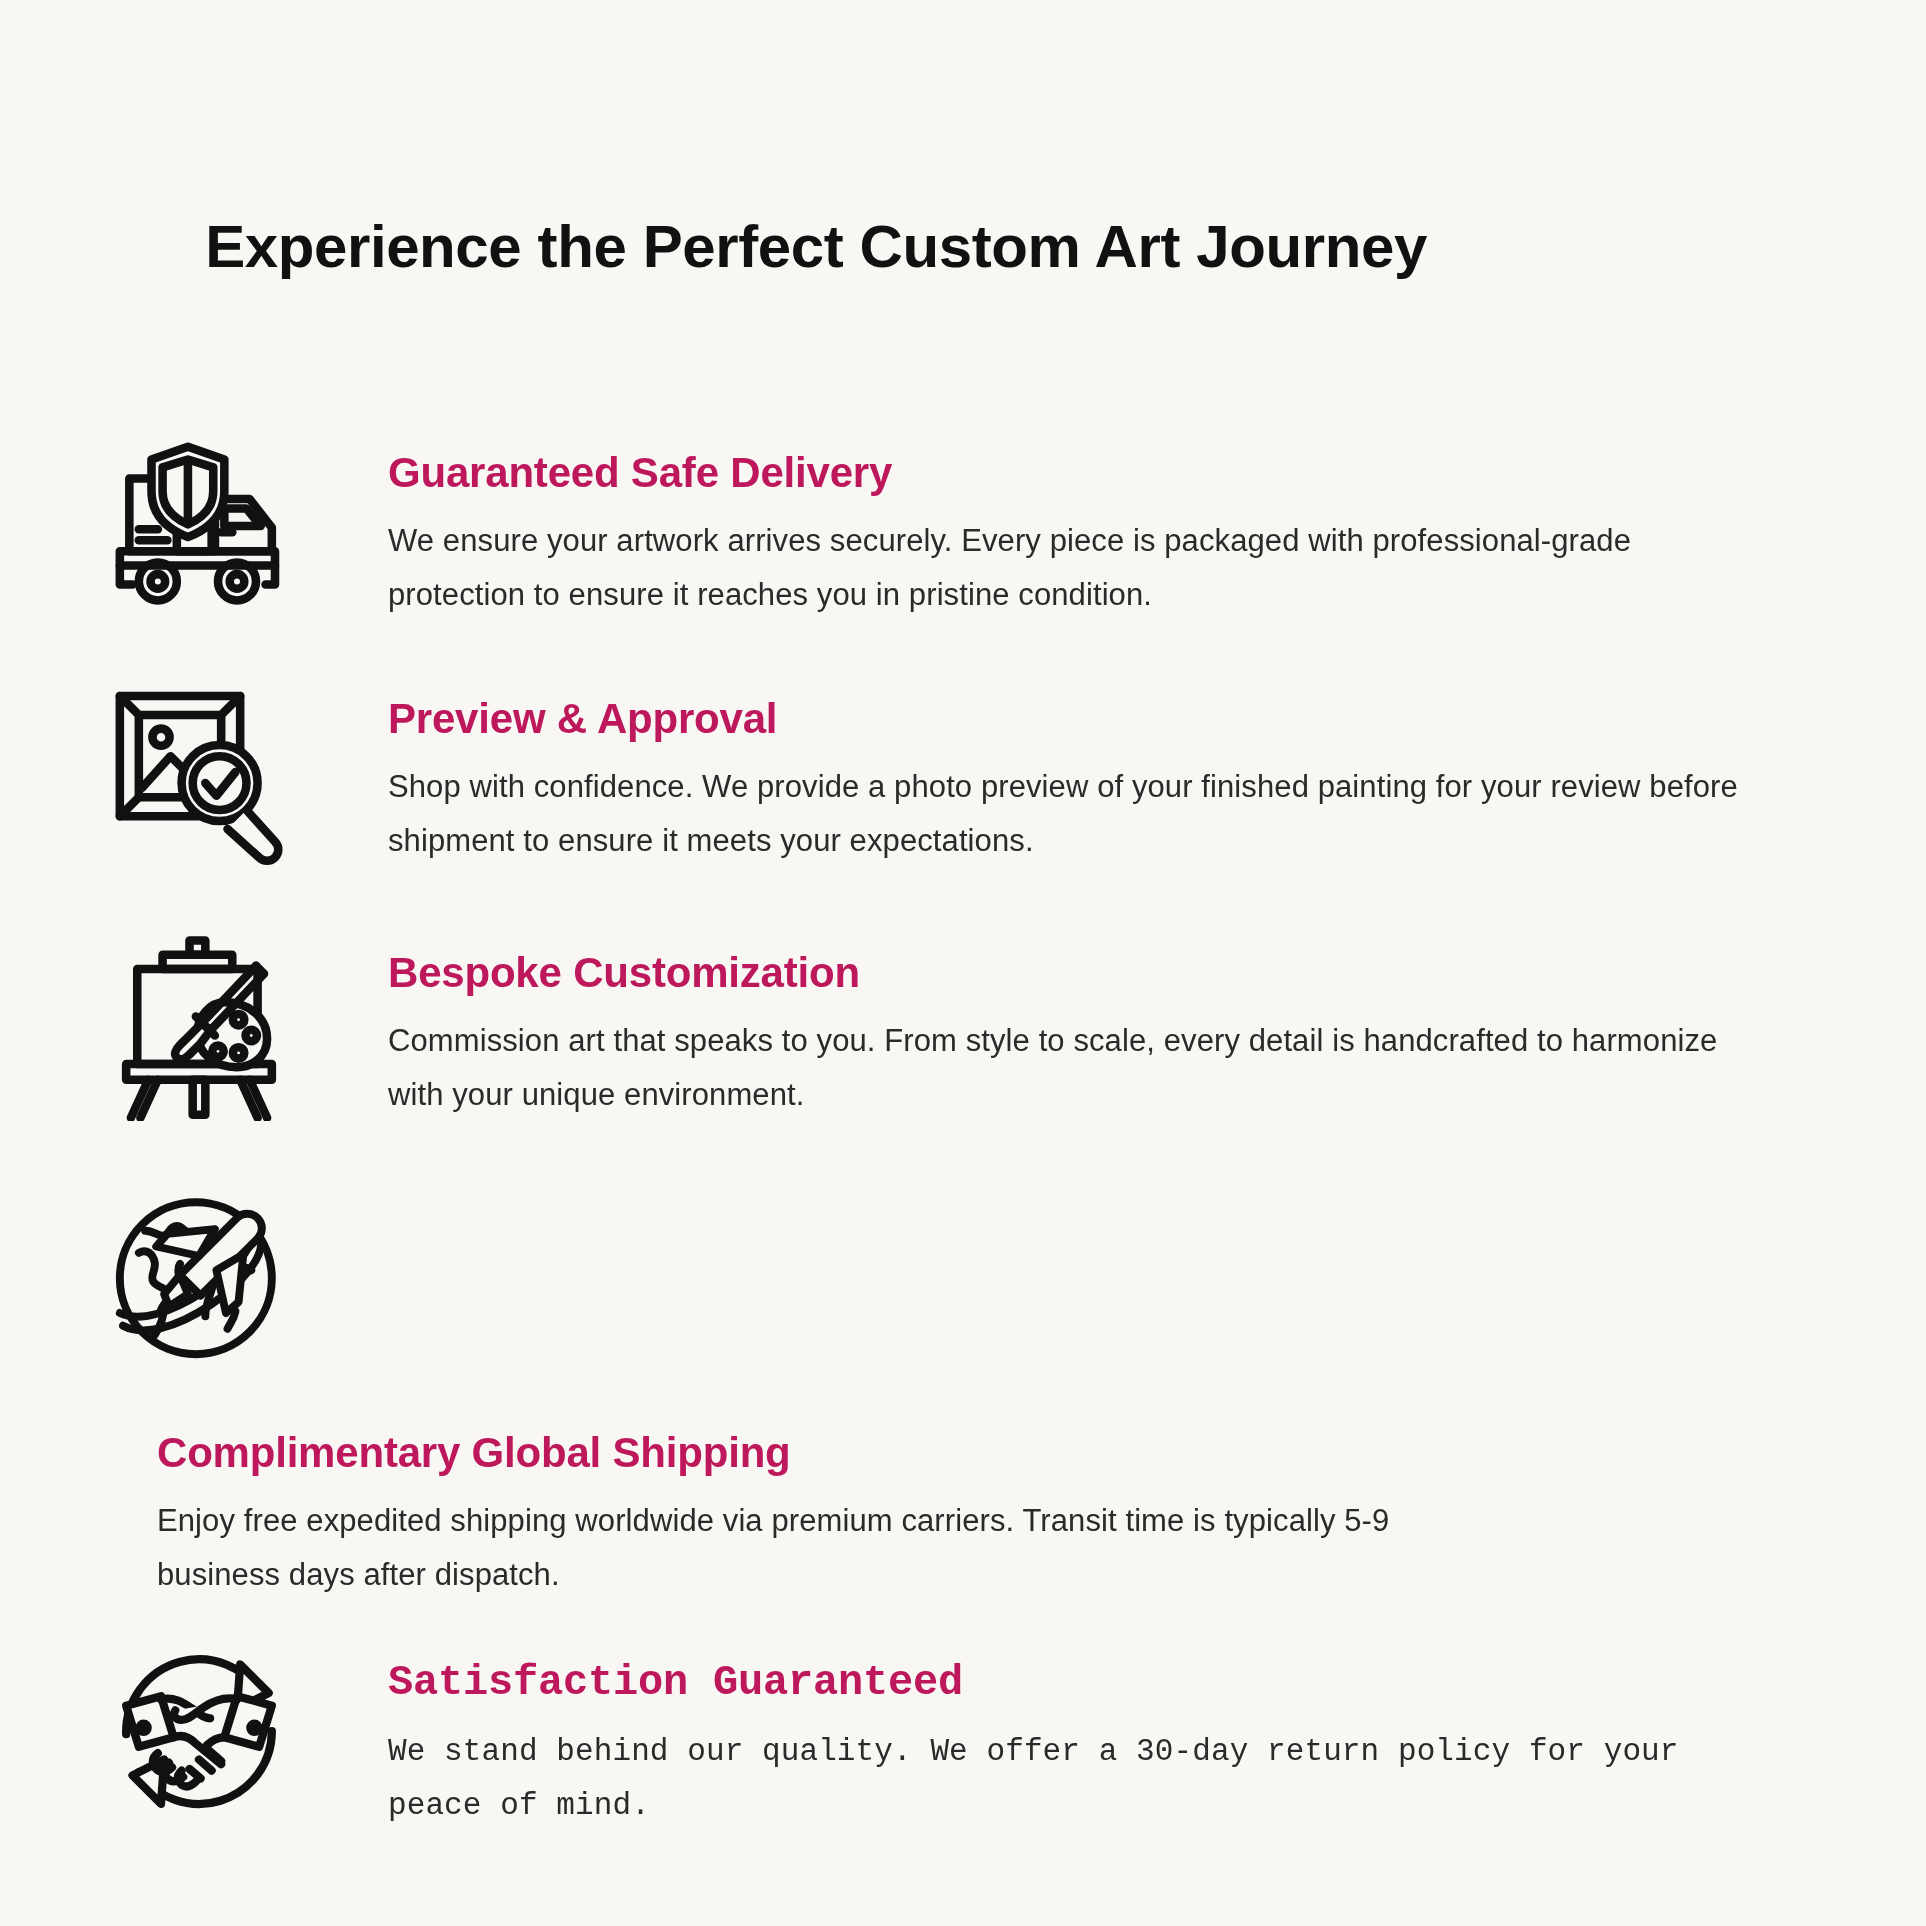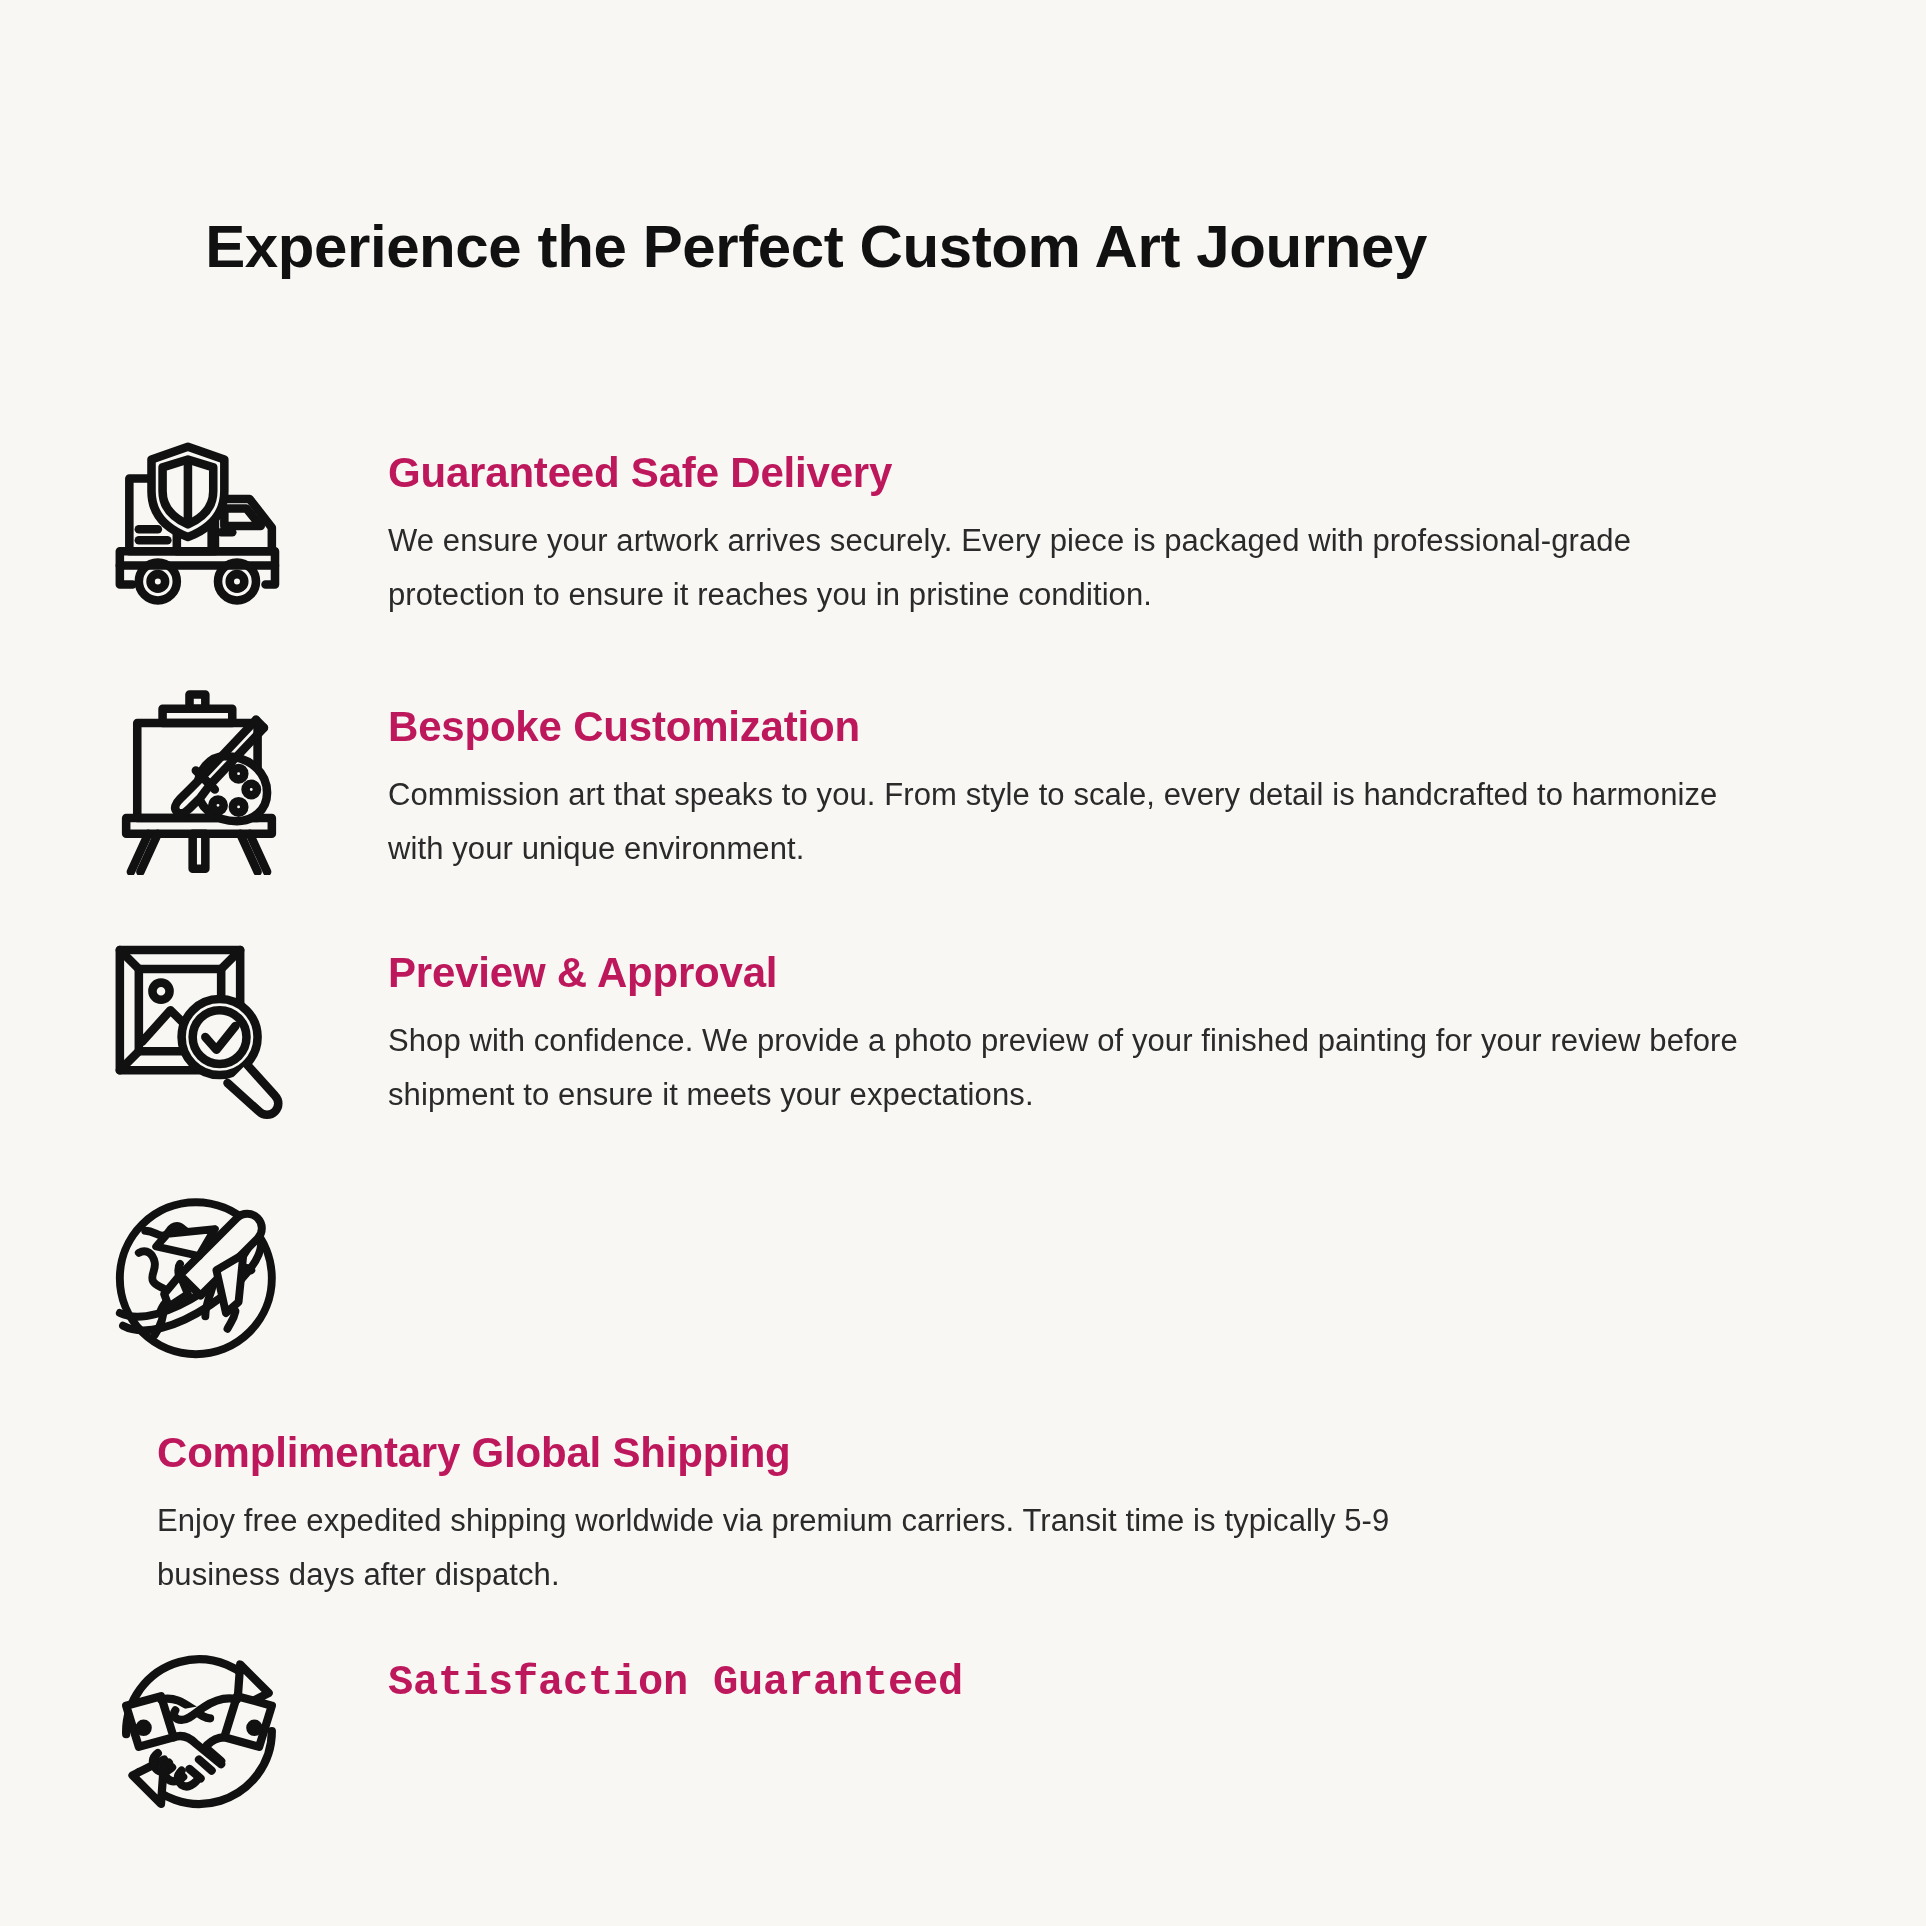--- a/index.html
+++ b/index.html
@@ -147,56 +147,20 @@
           <path d="M53 18 L69 23 v15 c0 11-7 17-16 21 -9-4-16-10-16-21 V23 Z"></path>
           <path d="M53 22 v34"></path>
         </svg>
       </div>
       <div class="feature-text">
         <div class="feature-heading">Guaranteed Safe Delivery</div>
         <div class="feature-desc">We ensure your artwork arrives securely. Every piece is packaged with professional-grade protection to ensure it reaches you in pristine condition.</div>
       </div>
     </div>
 
-    <div class="feature-row row-1">
-      <div class="feature-icon">
-        <svg viewBox="0 0 120 120" fill="none" stroke="#111111" stroke-width="5.4" stroke-linecap="round" stroke-linejoin="round">
-
-          <path d="M54 6 h10 v9 h-10 Z"></path>
-          <path d="M37 15 h44 v9 H37 Z"></path>
-
-          <path d="M21 24 h76 v60 H21 Z"></path>
-
-          <path d="M14 84 h92 v10 H14 Z"></path>
-
-          <path d="M28 94 L17 118"></path>
-          <path d="M34 94 L23 118"></path>
-          <path d="M92 94 L103 118"></path>
-          <path d="M86 94 L97 118"></path>
-          <path d="M56 94 h8 v22 h-8 Z"></path>
-
-          <path d="M76 45 c17 0 27 11 27 23 0 11-9 18-19 18 -14 0-25-9-25-21 0-11 8-20 17-20 Z" fill="#f8f7f4"></path>
-          <circle cx="85" cy="56" r="3.6"></circle>
-          <circle cx="93" cy="66" r="3.6"></circle>
-          <circle cx="85" cy="77" r="3.6"></circle>
-          <circle cx="72" cy="76" r="3.6"></circle>
-
-          <path d="M96 22 L62 58" fill="#f8f7f4"></path>
-          <path d="M101 27 L67 63"></path>
-          <path d="M96 22 L101 27"></path>
-          <path d="M62 58 L55 65 48 72 c-3 3-4 6-2 8 2 2 5 1 8-2 l7-7 6-8 Z" fill="#f8f7f4"></path>
-          <path d="M58 54 L70 66"></path>
-        </svg>
-      </div>
-      <div class="feature-text">
-        <div class="feature-heading">Bespoke Customization</div>
-        <div class="feature-desc">Commission art that speaks to you. From style to scale, every detail is handcrafted to harmonize with your unique environment.</div>
-      </div>
-    </div>
-
     <div class="feature-row row-2">
       <div class="feature-icon">
         <svg viewBox="0 0 120 120" fill="none" stroke="#111111" stroke-width="5.4" stroke-linecap="round" stroke-linejoin="round">
 
           <path d="M10 12 h76 v76 H10 Z"></path>
           <path d="M22 24 h52 v52 H22 Z"></path>
           <path d="M10 12 L22 24"></path>
           <path d="M86 12 L74 24"></path>
           <path d="M10 88 L22 76"></path>
           <path d="M86 88 L74 76"></path>
@@ -211,20 +175,56 @@
 
           <path d="M90 84 L108 104 a7 7 0 0 1-10 10 L78 96" fill="#f8f7f4"></path>
         </svg>
       </div>
       <div class="feature-text">
         <div class="feature-heading">Preview &amp; Approval</div>
         <div class="feature-desc">Shop with confidence. We provide a photo preview of your finished painting for your review before shipment to ensure it meets your expectations.</div>
       </div>
     </div>
 
+    <div class="feature-row row-1">
+      <div class="feature-icon">
+        <svg viewBox="0 0 120 120" fill="none" stroke="#111111" stroke-width="5.4" stroke-linecap="round" stroke-linejoin="round">
+
+          <path d="M54 6 h10 v9 h-10 Z"></path>
+          <path d="M37 15 h44 v9 H37 Z"></path>
+
+          <path d="M21 24 h76 v60 H21 Z"></path>
+
+          <path d="M14 84 h92 v10 H14 Z"></path>
+
+          <path d="M28 94 L17 118"></path>
+          <path d="M34 94 L23 118"></path>
+          <path d="M92 94 L103 118"></path>
+          <path d="M86 94 L97 118"></path>
+          <path d="M56 94 h8 v22 h-8 Z"></path>
+
+          <path d="M76 45 c17 0 27 11 27 23 0 11-9 18-19 18 -14 0-25-9-25-21 0-11 8-20 17-20 Z" fill="#f8f7f4"></path>
+          <circle cx="85" cy="56" r="3.6"></circle>
+          <circle cx="93" cy="66" r="3.6"></circle>
+          <circle cx="85" cy="77" r="3.6"></circle>
+          <circle cx="72" cy="76" r="3.6"></circle>
+
+          <path d="M96 22 L62 58" fill="#f8f7f4"></path>
+          <path d="M101 27 L67 63"></path>
+          <path d="M96 22 L101 27"></path>
+          <path d="M62 58 L55 65 48 72 c-3 3-4 6-2 8 2 2 5 1 8-2 l7-7 6-8 Z" fill="#f8f7f4"></path>
+          <path d="M58 54 L70 66"></path>
+        </svg>
+      </div>
+      <div class="feature-text">
+        <div class="feature-heading">Bespoke Customization</div>
+        <div class="feature-desc">Commission art that speaks to you. From style to scale, every detail is handcrafted to harmonize with your unique environment.</div>
+      </div>
+    </div>
+
     <div class="feature-row row-3">
       <div class="feature-icon">
         <svg viewBox="0 0 120 120" fill="none" stroke="#111111" stroke-width="5" stroke-linecap="round" stroke-linejoin="round">
 
           <circle cx="58" cy="62" r="48"></circle>
 
           <path d="M26 32 c6 0 8 4 12 3 4-1 3-6 8-6 4 0 5 5 9 4"></path>
           <path d="M22 46 c5-3 9 1 10 6 1 5-3 8-1 12 2 4 7 3 9 7"></path>
           <path d="M36 82 c3-7 9-9 11-15 2-6-2-10 1-14"></path>
           <path d="M32 98 c4-6 6-13 6-19"></path>
@@ -275,18 +275,19 @@
           <path d="M34 74 c-4 3-4 7-1 10 3 3 7 2 10-1"></path>
           <path d="M41 80 c-4 3-4 7-1 10 3 3 7 2 10-1"></path>
           <path d="M49 85 c-3 3-3 6 0 9 3 2 6 1 9-2"></path>
           <path d="M66 72 l8 7"></path>
           <path d="M60 78 l8 7"></path>
           <path d="M54 84 l7 6"></path>
         </svg>
       </div>
       <div class="feature-text">
         <div class="feature-heading">Satisfaction Guaranteed</div>
+        <div class="feature-desc">We stand behind our quality. We offer a 30-day return policy for your peace of mind.</div>
       </div>
     </div>
 
   </div>
 </div>
 
 
 </body></html>

